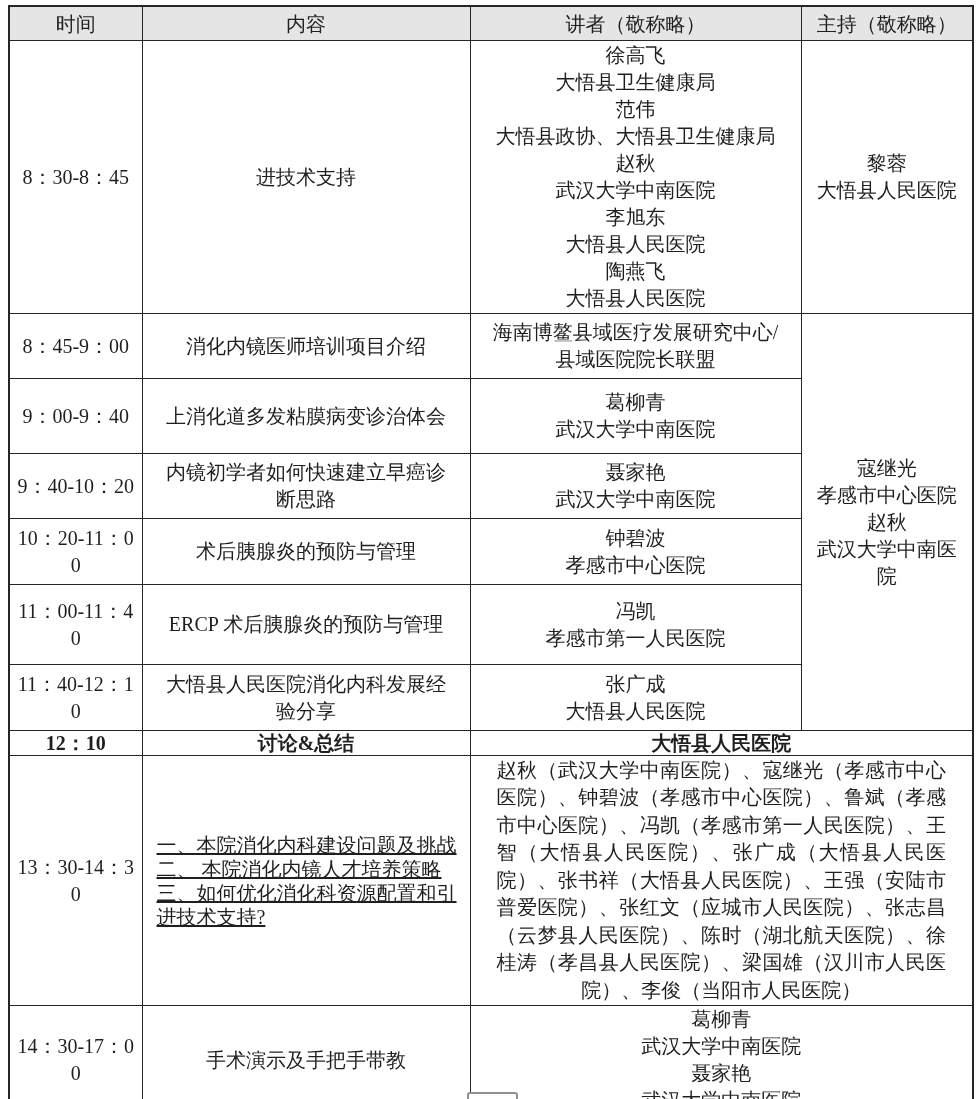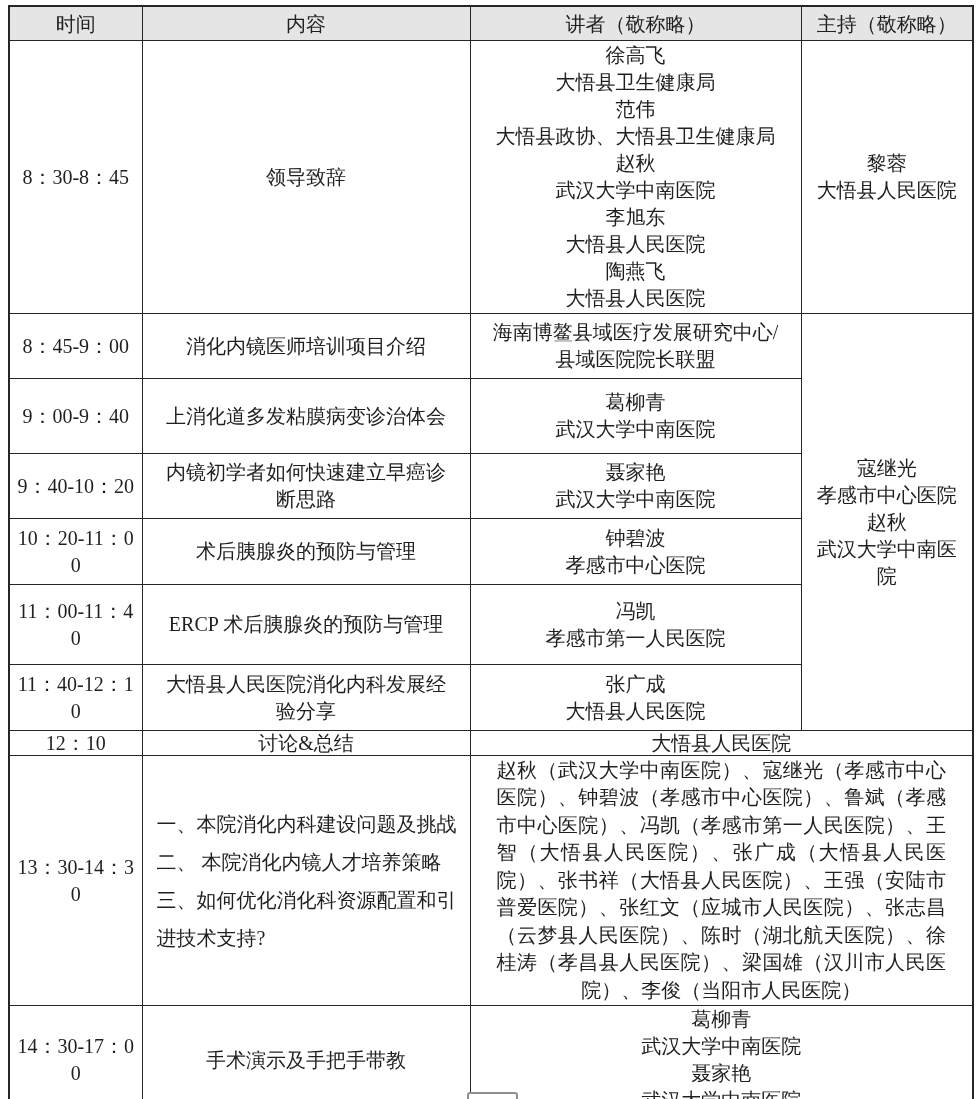--- a/index.html
+++ b/index.html
@@ -40,28 +40,29 @@
     padding: 0;
   }
   tr.r0 { height: 273px; }
   tr.r1 { height: 65px; font-family: Liberation Serif, serif; }
   tr.r2 { height: 75px; }
   tr.r3 { height: 65px; }
   tr.r4 { height: 66px; }
   tr.r5 { height: 80px; }
   tr.r6 { height: 66px; }
   tr.r7 { height: 25px; }
-  tr.r7 td { line-height: 22px; padding: 0 4px; }
+  tr.r7 td { line-height: 22px; padding: 0 4px; font-weight: bold; }
   tr.r8 { height: 250px; }
   tr.r9 { height: 107px; }
   td.host-span { padding: 0 8px; }
   td.content-list {
     text-align: left;
     padding: 0 10px 0 14px;
-    line-height: 38px;
+    line-height: 24px;
+    text-decoration: underline;
   }
   td.speaker-long {
     text-align: justify;
     text-align-last: center;
     padding: 0 26px;
     line-height: 27.5px;
   }
   .page-indicator {
     position: absolute;
     left: 467px;
@@ -89,21 +90,21 @@
     <tbody>
         <tr class="hdr">
       <td>时间</td>
       <td>内容</td>
       <td>讲者（敬称略）</td>
       <td>主持（敬称略）</td>
     </tr>
 
     <tr class="r0">
       <td>8：30-8：45</td>
-      <td>领导致辞</td>
+      <td>进技术支持</td>
       <td>徐高飞
 大悟县卫生健康局
 范伟
 大悟县政协、大悟县卫生健康局
 赵秋
 武汉大学中南医院
 李旭东
 大悟县人民医院
 陶燕飞
 大悟县人民医院</td>

